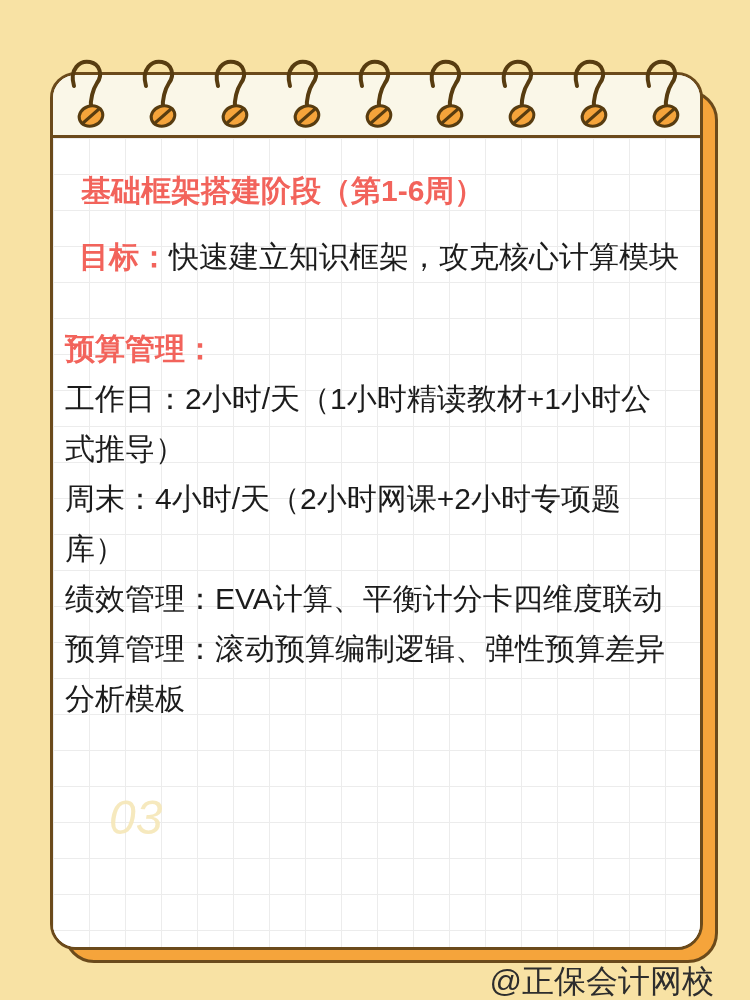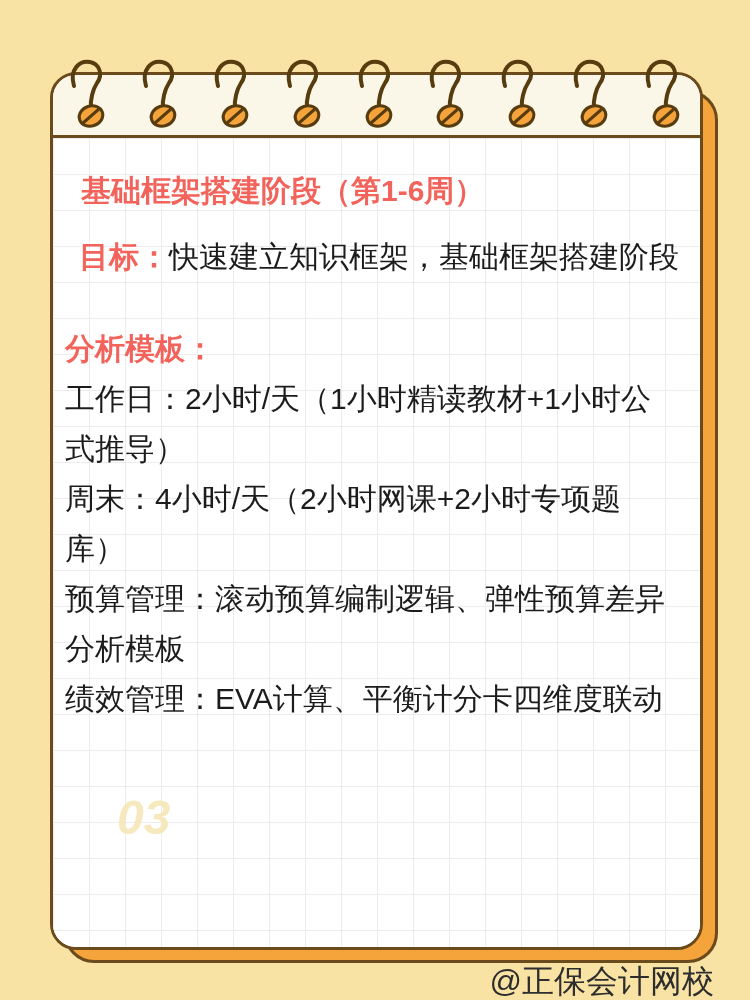--- a/index.html
+++ b/index.html
@@ -75,24 +75,23 @@
   }
   .para.goal{margin-top:6px;}
   .red-label{color:var(--accent-red);font-weight:700;margin-left:14px;}
   .section-heading{
     margin:42px 0 0 0;line-height:50px;font-size:30px;font-weight:700;
     color:var(--accent-red);
     position:relative;z-index:2;
   }
   .watermark-number{
     position:absolute;left:56px;top:652px;
-    font-size:48px;font-weight:700;font-style:italic;
+    font-size:48px;font-weight:400;font-style:italic;
     color:var(--watermark-cream);opacity:0.9;
     z-index:1;
-    margin-left:8px;
   }
   .footer-credit{
     position:absolute;right:36px;top:960px;
     font-size:32px;font-weight:500;color:var(--footer-gray);
     z-index:2;
   }
 </style>
 </head>
 <body>
 
@@ -100,31 +99,31 @@
   <div class="back-cover"></div>
 
   <div class="front-page">
     <div class="page-header"></div>
 
     <div class="page-content">
       <div class="watermark-number">03</div>
 
       <h1 class="page-title">基础框架搭建阶段（第1-6周）</h1>
 
-      <p class="para goal"><span class="red-label">目标：</span><span>快速建立知识框架，基础框架搭建阶段</span></p>
+      <p class="para goal"><span class="red-label">目标：</span><span>快速建立知识框架，攻克核心计算模块</span></p>
 
-      <p class="section-heading">分析模板：</p>
+      <p class="section-heading">预算管理：</p>
       <p class="para">工作日：2小时/天（1小时精读教材+1小时公
 式推导）</p>
       <p class="para">周末：4小时/天（2小时网课+2小时专项题
 库）</p>
 
+      <p class="para">绩效管理：EVA计算、平衡计分卡四维度联动</p>
       <p class="para">预算管理：滚动预算编制逻辑、弹性预算差异
 分析模板</p>
-      <p class="para">绩效管理：EVA计算、平衡计分卡四维度联动</p>
     </div>
   </div>
 
   <div class="rings">
       <svg viewBox="0 0 50 76" class="ring">
         <path d="M10 30 C5 13 16 4 26 6 C36 8 39 19 33 27 C29 33 26 44 27 52" fill="none" stroke="var(--wire-brown)" stroke-width="4" stroke-linecap="round"></path>
         <ellipse cx="27" cy="60" rx="12" ry="10" fill="var(--cover-orange)" stroke="var(--wire-brown)" stroke-width="3" transform="rotate(-18 27 60)"></ellipse>
         <line x1="19" y1="67" x2="35" y2="53" stroke="var(--wire-brown)" stroke-width="3" stroke-linecap="round"></line>
       </svg>
       <svg viewBox="0 0 50 76" class="ring">

